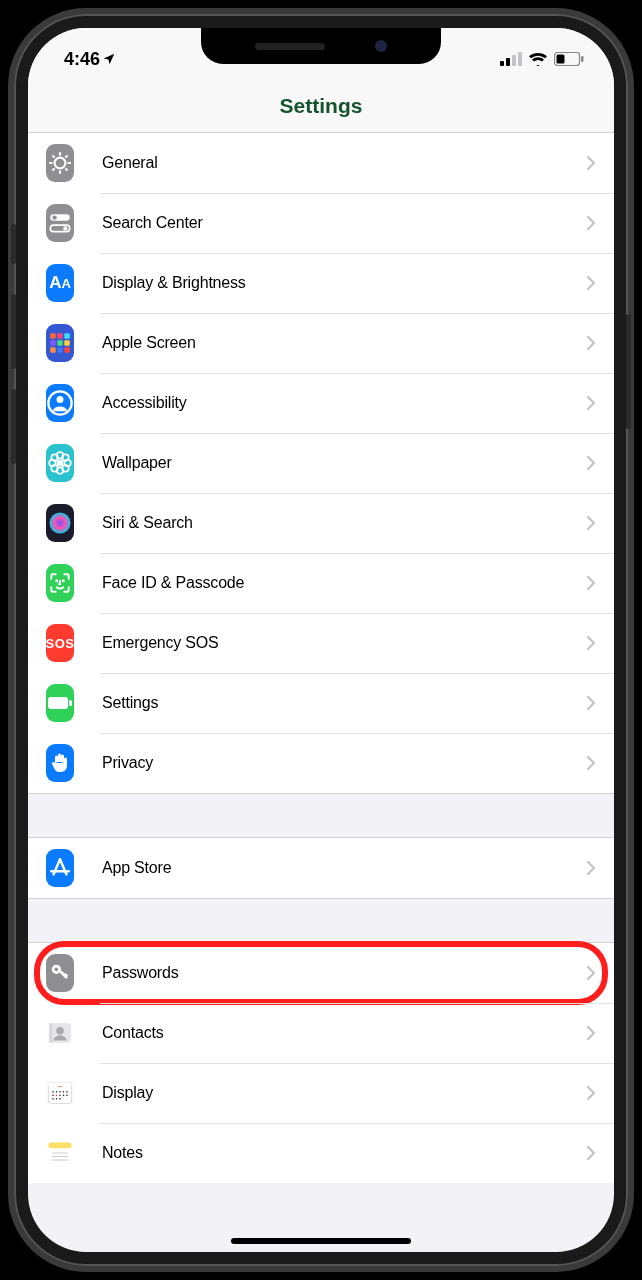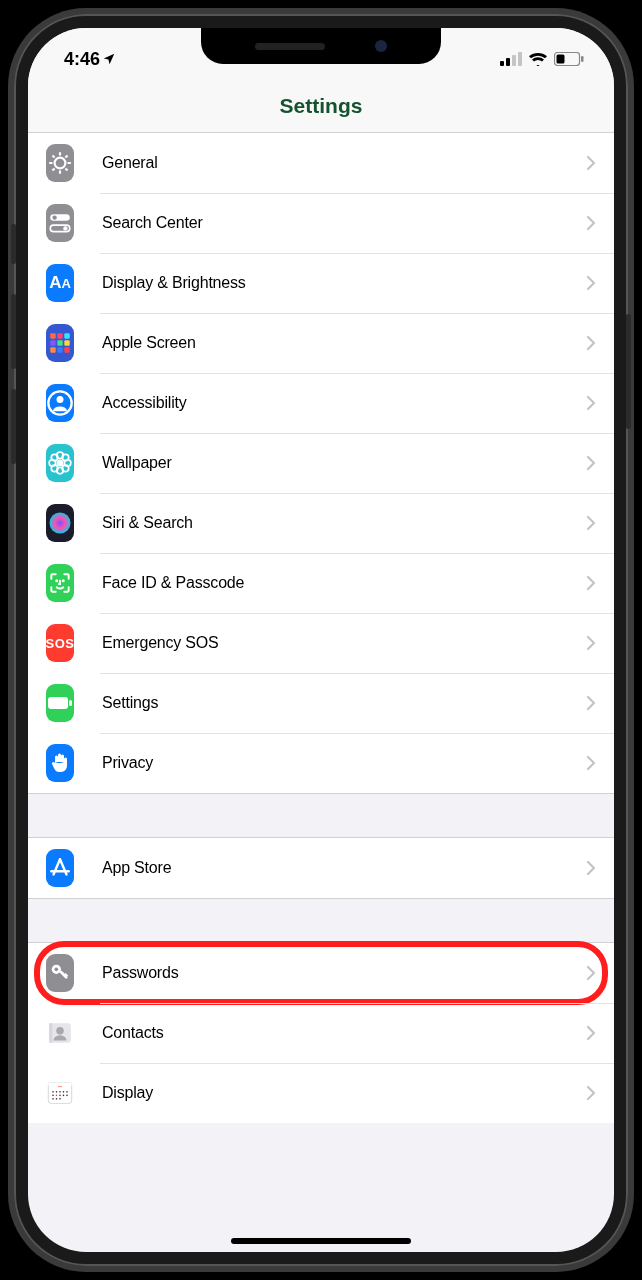--- a/index.html
+++ b/index.html
@@ -377,19 +377,34 @@
                     <circle cx="9" cy="17" r="0.7"></circle>
                     <circle cx="12" cy="17" r="0.7"></circle>
                   </g>
                 </svg>
               </div>
               <div class="label">Display</div>
               <svg class="chevron" width="10" height="16" viewBox="0 0 10 16">
                 <path d="M2 2 L8 8 L2 14" stroke="#c4c4c7" stroke-width="2.2" fill="none" stroke-linecap="round" stroke-linejoin="round"></path>
               </svg>
             </div>
+            <div class="row">
+              <div class="icon" style="background:#ffe066;background:transparent;padding:0">
+                <svg width="34" height="34" viewBox="0 0 24 24">
+                  <rect x="2" y="3" width="20" height="18" rx="3" fill="#fff"></rect>
+                  <rect x="2" y="3" width="20" height="5" rx="3" fill="#ffe066"></rect>
+                  <line x1="5" y1="12" x2="19" y2="12" stroke="#ccc"></line>
+                  <line x1="5" y1="15" x2="19" y2="15" stroke="#ccc"></line>
+                  <line x1="5" y1="18" x2="19" y2="18" stroke="#ccc"></line>
+                </svg>
+              </div>
+              <div class="label">Notes</div>
+              <svg class="chevron" width="10" height="16" viewBox="0 0 10 16">
+                <path d="M2 2 L8 8 L2 14" stroke="#c4c4c7" stroke-width="2.2" fill="none" stroke-linecap="round" stroke-linejoin="round"></path>
+              </svg>
+            </div>
           </div>
         </div>
 
     </div>
     <div class="home-bar"></div>
   </div>
 </div>
 
 </body></html>

